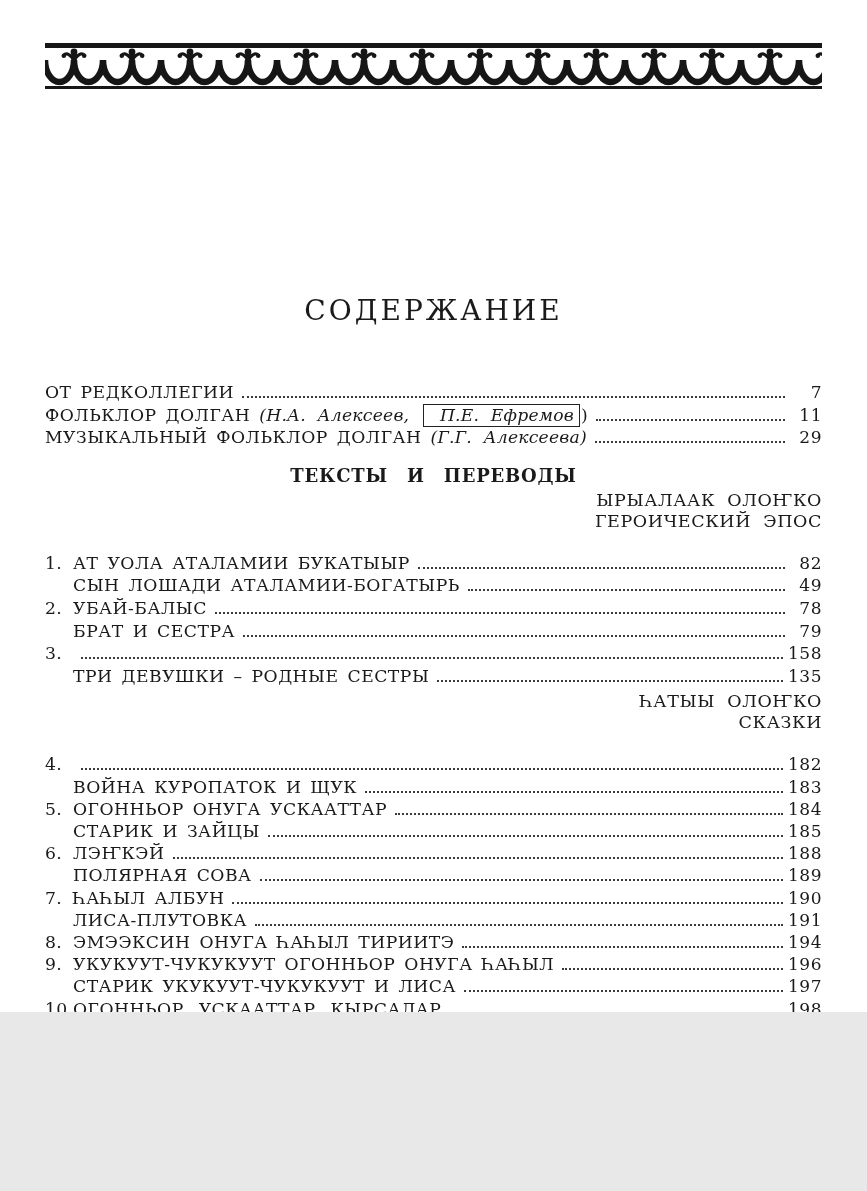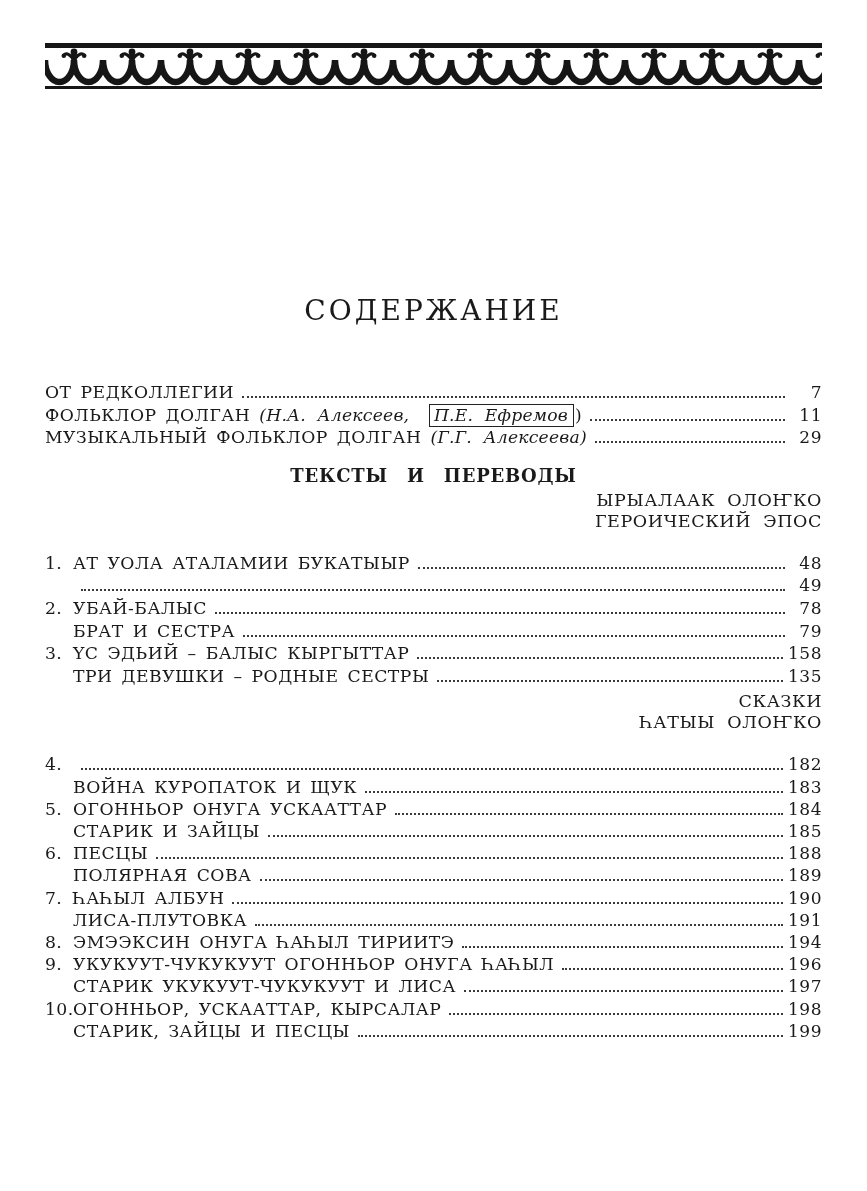--- a/index.html
+++ b/index.html
@@ -1,18 +1,18 @@
 <!DOCTYPE html>
 <html lang="ru"><head>
 <meta charset="utf-8">
 <style>
   html,body{margin:0;padding:0;background:#e8e8e8;}
   .page{
     position:relative;
-    width:867px;height:1191px;
+    width:867px;height:1012px;
     margin:0 auto;
     background:#ffffff;
     color:#1a1a1a;
     font-family:"DejaVu Serif","Liberation Serif",serif;
     overflow:hidden;
   }
   
   .orn-band{position:absolute;top:43px;left:45px;right:45px;height:46px;}
   .orn-line-top{position:absolute;top:0;left:0;right:0;height:5px;background:#161616;}
   .orn-svg{position:absolute;top:5px;left:0;width:100%;height:38px;display:block;}
@@ -30,21 +30,21 @@
   }
 
   .front{margin-top:54px;}
 
   .row{display:flex;align-items:baseline;line-height:22.6px;font-size:17.2px;}
   .row .num{flex:none;width:28px;letter-spacing:.4px;}
   .row .txt{flex:none;max-width:640px;letter-spacing:.5px;word-spacing:3px;white-space:nowrap;}
   .row .it{font-style:italic;letter-spacing:.2px;word-spacing:6px;}
   .row .boxed{
     font-style:italic;letter-spacing:.2px;word-spacing:6px;
-    border:1.4px solid #222;padding:0 5px 1px 4px;margin:0 1px 0 8px;
+    border:1.4px solid #222;padding:0 5px 1px 16px;margin:0 1px 0 2px;
   }
   .leader{
     flex:1 1 auto;min-width:18px;height:2px;
     border-bottom:2px dotted #3a3a3a;
     margin:0 5px 0 8px;
   }
   .row .pg{flex:none;min-width:32px;text-align:right;font-size:17px;letter-spacing:.5px;}
 
   .main-heading{
     margin:17px 0 0 0;
@@ -119,55 +119,55 @@
     <div id="groups">
         <div class="subtitle">
           <div>ЫРЫАЛААК ОЛОҤКО</div>
           <div>ГЕРОИЧЕСКИЙ ЭПОС</div>
         </div>
         <div class="entries">
           <div class="row">
             <span class="num">1.</span>
             <span class="txt">АТ УОЛА АТАЛАМИИ БУКАТЫЫР</span>
             <span class="leader"></span>
-            <span class="pg">48</span>
-          </div>
-          <div class="row">
-            <span class="num"></span>
+            <span class="pg">82</span>
+          </div>
+          <div class="row">
+            <span class="num"></span>
+            <span class="txt">СЫН ЛОШАДИ АТАЛАМИИ-БОГАТЫРЬ</span>
             <span class="leader"></span>
             <span class="pg">49</span>
           </div>
           <div class="row">
             <span class="num">2.</span>
             <span class="txt">УБАЙ-БАЛЫС</span>
             <span class="leader"></span>
             <span class="pg">78</span>
           </div>
           <div class="row">
             <span class="num"></span>
             <span class="txt">БРАТ И СЕСТРА</span>
             <span class="leader"></span>
             <span class="pg">79</span>
           </div>
           <div class="row">
             <span class="num">3.</span>
-            <span class="txt">ҮС ЭДЬИЙ – БАЛЫС КЫРГЫТТАР</span>
             <span class="leader"></span>
             <span class="pg">158</span>
           </div>
           <div class="row">
             <span class="num"></span>
             <span class="txt">ТРИ ДЕВУШКИ – РОДНЫЕ СЕСТРЫ</span>
             <span class="leader"></span>
             <span class="pg">135</span>
           </div>
         </div>
         <div class="subtitle">
+          <div>ҺАТЫЫ ОЛОҤКО</div>
           <div>СКАЗКИ</div>
-          <div>ҺАТЫЫ ОЛОҤКО</div>
         </div>
         <div class="entries group2">
           <div class="row">
             <span class="num">4.</span>
             <span class="leader"></span>
             <span class="pg">182</span>
           </div>
           <div class="row">
             <span class="num"></span>
             <span class="txt">ВОЙНА КУРОПАТОК И  ЩУК</span>
@@ -181,21 +181,21 @@
             <span class="pg">184</span>
           </div>
           <div class="row">
             <span class="num"></span>
             <span class="txt">СТАРИК И ЗАЙЦЫ</span>
             <span class="leader"></span>
             <span class="pg">185</span>
           </div>
           <div class="row">
             <span class="num">6.</span>
-            <span class="txt">ПЕСЦЫ</span>
+            <span class="txt">ЛЭҤКЭЙ</span>
             <span class="leader"></span>
             <span class="pg">188</span>
           </div>
           <div class="row">
             <span class="num"></span>
             <span class="txt">ПОЛЯРНАЯ СОВА</span>
             <span class="leader"></span>
             <span class="pg">189</span>
           </div>
           <div class="row">

